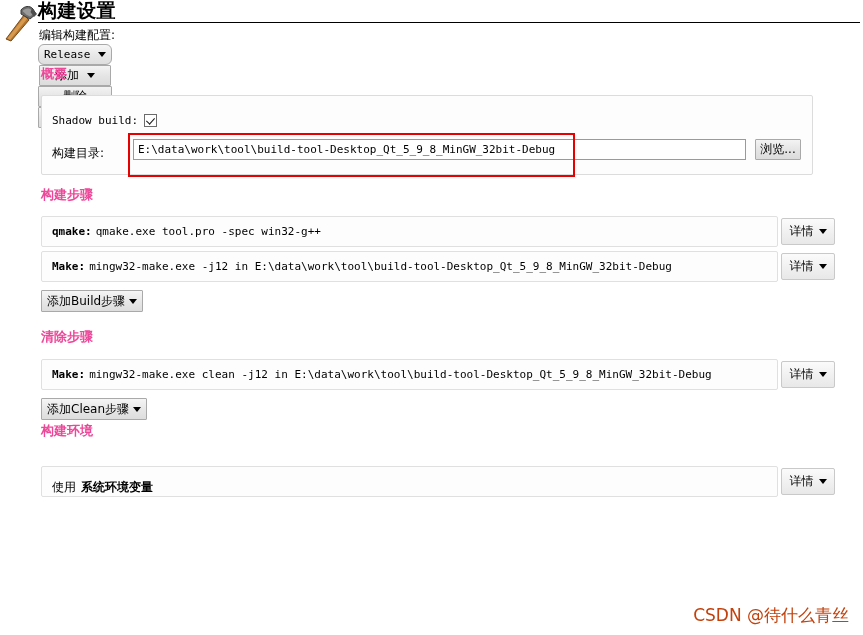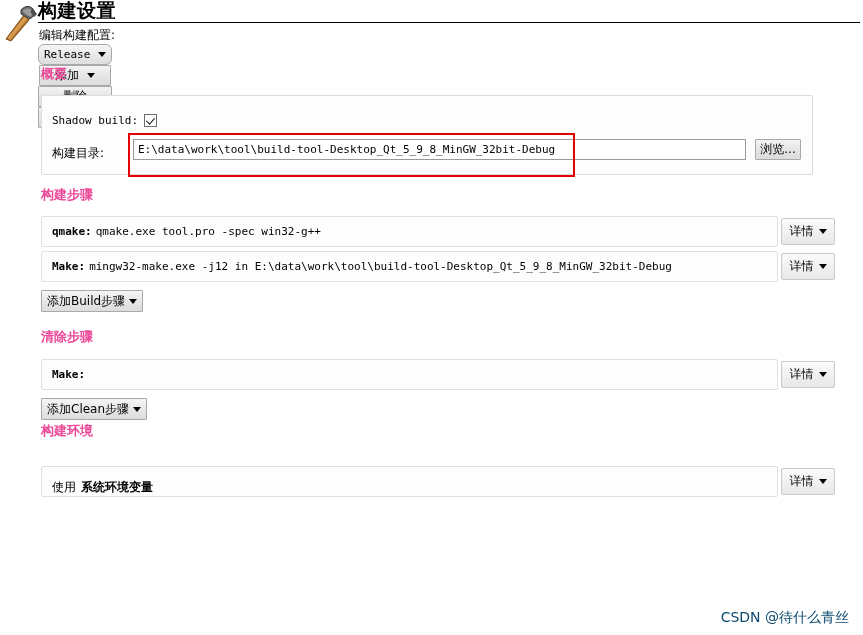--- a/index.html
+++ b/index.html
@@ -292,22 +292,22 @@
     font-size: 12px;
     font-weight: bold;
     font-family: "DejaVu Sans", "Liberation Sans", sans-serif;
   }
 
   
   #watermark {
     position: absolute;
     right: 14px;
     bottom: 8px;
-    font-size: 14px;
-    color: #0c4a6e;
+    font-size: 17px;
+    color: #c2410c;
     font-family: "DejaVu Sans", "Liberation Sans", sans-serif;
     white-space: nowrap;
   }
 </style>
 </head>
 <body>
 
 <svg id="hammer-icon" viewBox="0 0 36 40">
   <g>
     <path d="M4 37 L22 13 L27 18 L9 39 Z" fill="#b5752c" stroke="#7a4a18" stroke-width="1"></path>
@@ -375,20 +375,21 @@
 
 <div class="small-dd-btn" style="top:290px;">
   <span>添加Build步骤</span>
   <span class="arrow"></span>
 </div>
 
 <div class="section-heading" style="top:328px;">清除步骤</div>
 
 <div class="step-row" style="top:359px;">
   <span class="step-kind">Make:</span>
+  <span class="step-cmd">mingw32-make.exe clean -j12 in E:\data\work\tool\build-tool-Desktop_Qt_5_9_8_MinGW_32bit-Debug</span>
 </div>
 <div class="details-btn" style="top:361px;">
   <span>详情</span>
   <span class="arrow"></span>
 </div>
 
 <div class="small-dd-btn" style="top:398px;">
   <span>添加Clean步骤</span>
   <span class="arrow"></span>
 </div>

